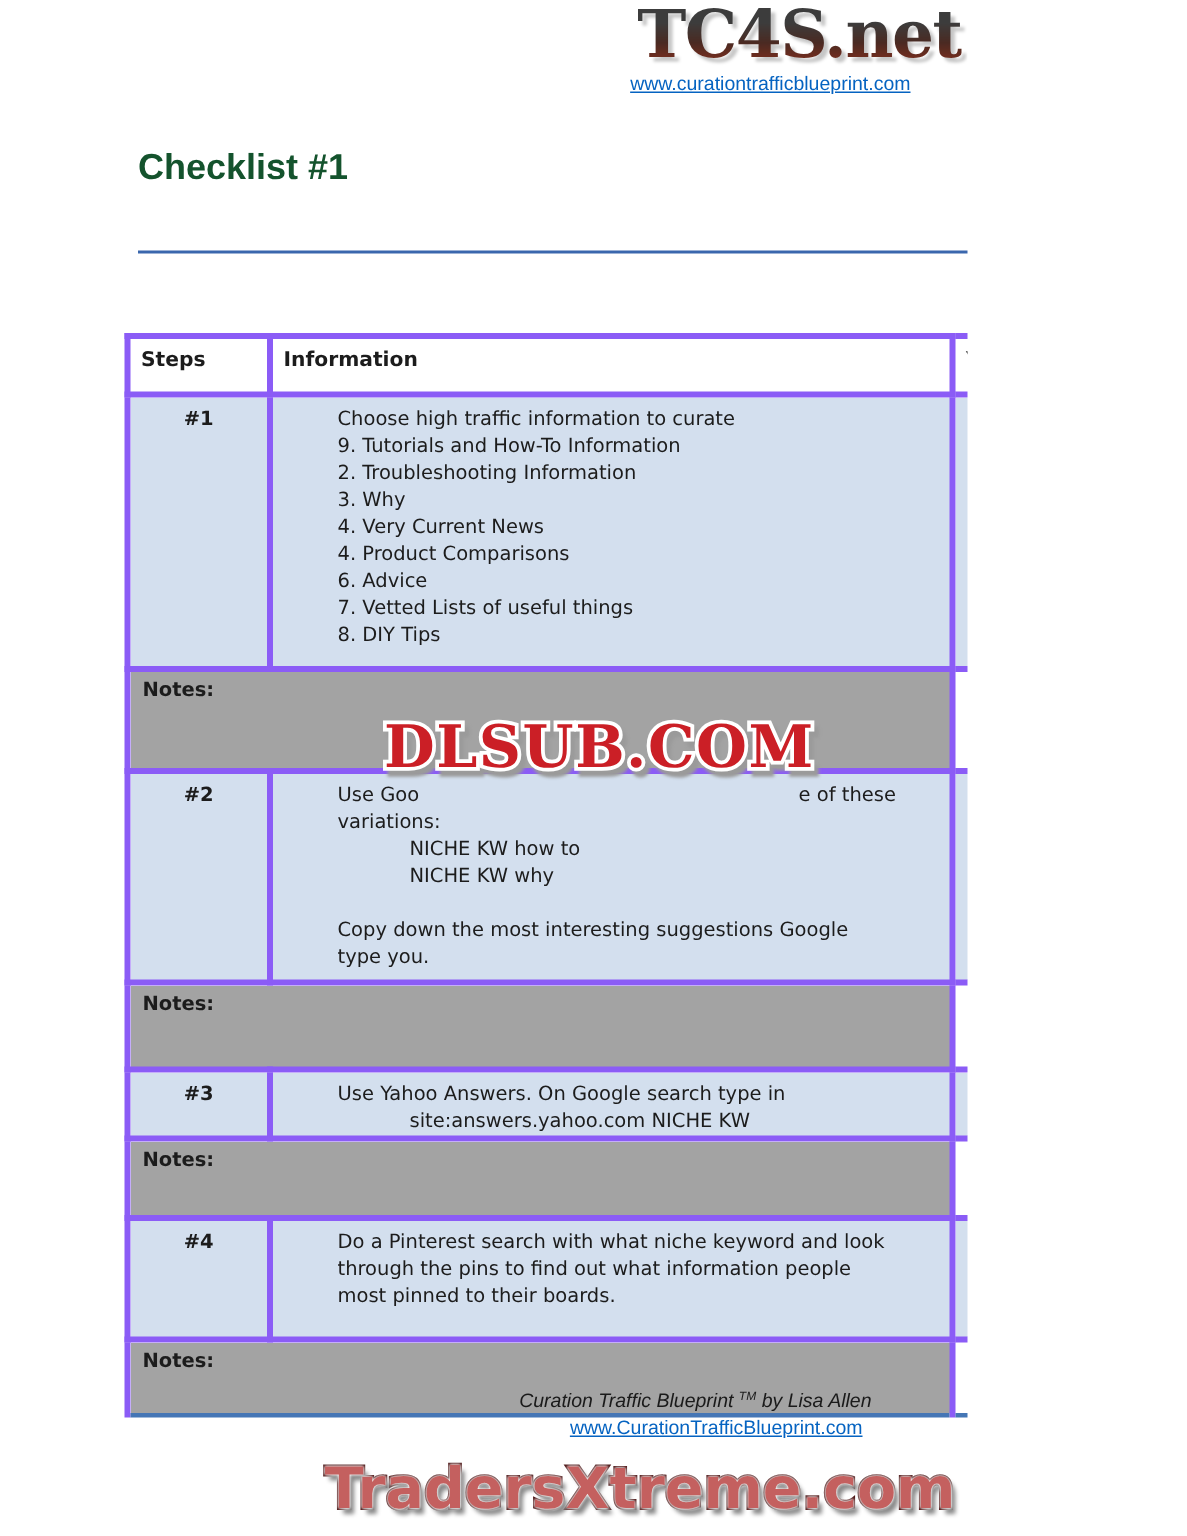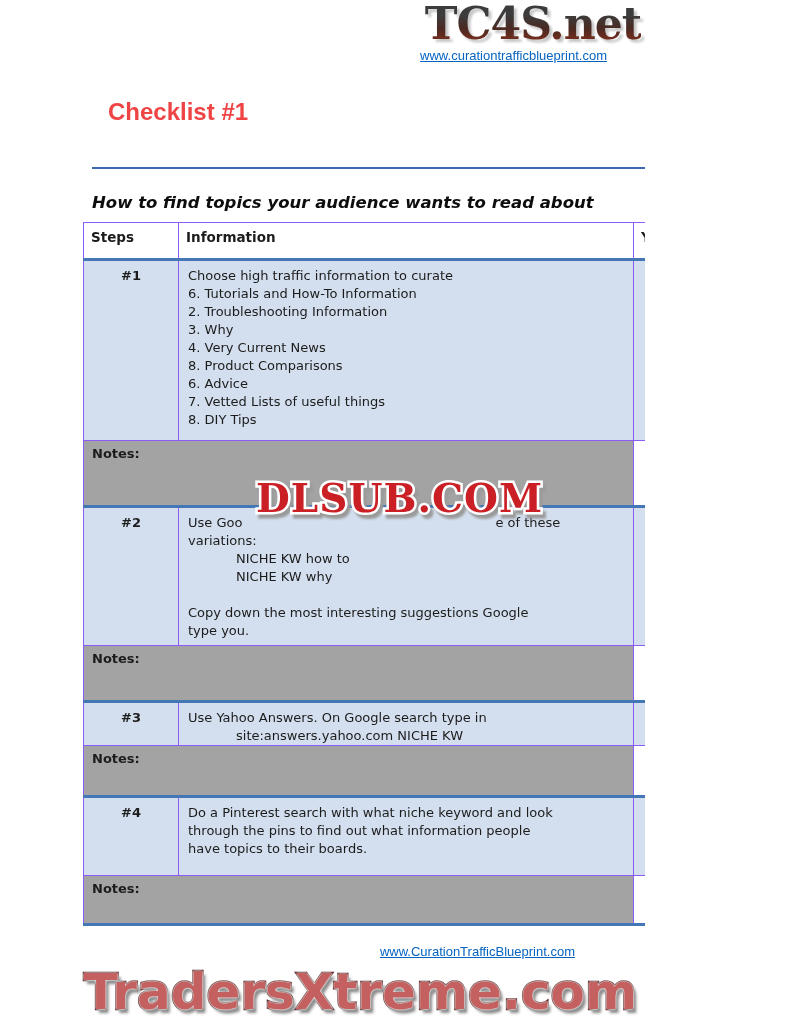--- a/index.html
+++ b/index.html
@@ -10,39 +10,39 @@
   .tc4s-logo{position:absolute;top:2px;right:4px;
     font-family:"DejaVu Serif",serif;font-weight:900;font-size:44px;line-height:44px;
     letter-spacing:-1px;
     background:linear-gradient(#3c3c3c 30%,#4a2a22 60%,#7b2e1e 90%);
     -webkit-background-clip:text;background-clip:text;color:transparent;
     filter:drop-shadow(3px 3px 1px #c6c6c6);}
   .top-link{position:absolute;top:48px;right:38px;font-family:"Liberation Sans",sans-serif;
     font-size:13px;color:#0563c1;text-decoration:underline;cursor:pointer;}
 
   
-  .title{position:absolute;left:108px;top:95px;font-family:"Liberation Sans",sans-serif;
-    font-weight:bold;font-size:24px;line-height:34px;color:#ef4444;letter-spacing:0px;}
+  .title{position:absolute;left:92px;top:95px;font-family:"Liberation Sans",sans-serif;
+    font-weight:bold;font-size:24px;line-height:34px;color:#14532d;letter-spacing:0px;}
   .title-rule{position:absolute;left:92px;top:167px;width:655px;height:2px;background:#3a67ad;}
   .subtitle{position:absolute;left:92px;top:193px;font-weight:bold;font-style:italic;
     font-size:16.5px;color:#0d0d0d;}
 
   
   table.checklist{position:absolute;left:83px;top:222px;width:667px;border-collapse:collapse;
     table-layout:fixed;font-size:13px;line-height:18px;}
-  table.checklist td{border:1px solid #8b5cf6;vertical-align:top;overflow:hidden;}
+  table.checklist td{border:4px solid #8b5cf6;vertical-align:top;overflow:hidden;}
   .col-steps{width:95px;}.col-desc{width:455px;}.col-yes{width:117px;}
   tr.hdr td{background:#ffffff;font-weight:bold;font-size:13.5px;padding:5px 6px 0 7px;height:30px;}
   tr.step td{border-top:3px solid #4576b5;background:#d3dfee;}
   tr.last td{border-bottom:3px solid #4576b5;}
   td.stepno{text-align:center;font-weight:bold;padding-top:6px;}
   td.desc{padding:6px 6px 0 9px;}
   td.notes{background:#a3a3a3;font-weight:bold;padding:4px 0 0 8px;}
   td.yescell{padding:0;}
-  .ln{white-space:nowrap;}
+  .ln{white-space:nowrap;margin-left:34px;}
   .ln.ind{padding-left:48px;}
   .ln.blank{height:18px;}
   .gap{display:inline-block;width:253px;}
   tr.r1 td{height:172px;} tr.n1 td{height:60px;}
   tr.r2 td{height:130px;} tr.n2 td{height:50px;}
   tr.r3 td{height:34px;}  tr.n3 td{height:45px;}
   tr.r4 td{height:70px;}  tr.n4 td{height:43px;}
 
   
   .watermark{position:absolute;left:256px;top:476px;z-index:5;
@@ -51,62 +51,61 @@
     -webkit-text-stroke:5px #ffffff;paint-order:stroke fill;
     filter:drop-shadow(3px 4px 1px #9a9a9a);}
 
   
   .credit{position:absolute;top:926px;right:64px;font-family:"Liberation Sans",sans-serif;
     font-style:italic;font-size:13px;color:#1a1a1a;}
   .credit sup{font-size:8px;}
   .footer-link{position:absolute;top:944px;right:70px;font-family:"Liberation Sans",sans-serif;
     font-size:13px;color:#0563c1;text-decoration:underline;cursor:pointer;}
   .tx-logo{position:absolute;top:970px;right:8px;
-    font-family:"DejaVu Sans",sans-serif;font-weight:bold;font-size:50px;line-height:44px;
+    font-family:"DejaVu Sans",sans-serif;font-weight:bold;font-size:38px;line-height:44px;
     letter-spacing:0px;color:#c4605f;
     -webkit-text-stroke:2.5px #4e1717;paint-order:stroke fill;
     text-shadow:0 0 2px #fff,0 0 2px #fff,3px 4px 3px #8a8a8a;}
 </style>
 </head>
 <body>
 
 <div class="page">
 
   <div class="tc4s-logo">TC4S.net</div>
   <a class="top-link">www.curationtrafficblueprint.com</a>
 
   <div class="title">
     <div>Checklist #1</div>
   </div>
   <div class="title-rule"></div>
-  <div class="subtitle">How to find topics your audience wants to read about</div>
 
   <table class="checklist">
     <colgroup>
         <col class="col-steps">
         <col class="col-desc">
         <col class="col-yes">
       </colgroup>
 
     <tbody>
         <tr class="hdr">
       <td>Steps</td>
       <td>Information</td>
       <td>Yes, I Did It</td>
     </tr>
 
     <tr class="step r1">
       <td class="stepno">#1</td>
       <td class="desc">
         <div class="ln">Choose high traffic information to curate</div>
-        <div class="ln">6. Tutorials and How-To Information</div>
+        <div class="ln">9. Tutorials and How-To Information</div>
         <div class="ln">2. Troubleshooting Information</div>
         <div class="ln">3. Why</div>
         <div class="ln">4. Very Current News</div>
-        <div class="ln">8. Product Comparisons</div>
+        <div class="ln">4. Product Comparisons</div>
         <div class="ln">6. Advice</div>
         <div class="ln">7. Vetted Lists of useful things</div>
         <div class="ln">8. DIY Tips</div>
       </td>
       <td class="yescell"></td>
     </tr>
     <tr class="n1">
       <td class="notes" colspan="2">Notes:</td>
       <td class="yescell"></td>
     </tr>
@@ -140,29 +139,30 @@
     <tr class="n3">
       <td class="notes" colspan="2">Notes:</td>
       <td class="yescell"></td>
     </tr>
 
     <tr class="step r4">
       <td class="stepno">#4</td>
       <td class="desc">
         <div class="ln">Do a Pinterest search with what niche keyword and look</div>
         <div class="ln">through the pins to find out what information people</div>
-        <div class="ln">have topics to their boards.</div>
+        <div class="ln">most pinned to their boards.</div>
       </td>
       <td class="yescell"></td>
     </tr>
     <tr class="n4 last">
       <td class="notes" colspan="2">Notes:</td>
       <td class="yescell"></td>
     </tr>
   </tbody>
     </table>
 
   <div class="watermark">DLSUB.COM</div>
 
+  <div class="credit"><span>Curation Traffic Blueprint</span>&nbsp;<sup>TM</sup>&nbsp;<span>by Lisa Allen</span></div>
   <a class="footer-link">www.CurationTrafficBlueprint.com</a>
   <div class="tx-logo">TradersXtreme.com</div>
 
 </div>
 
 </body></html>

